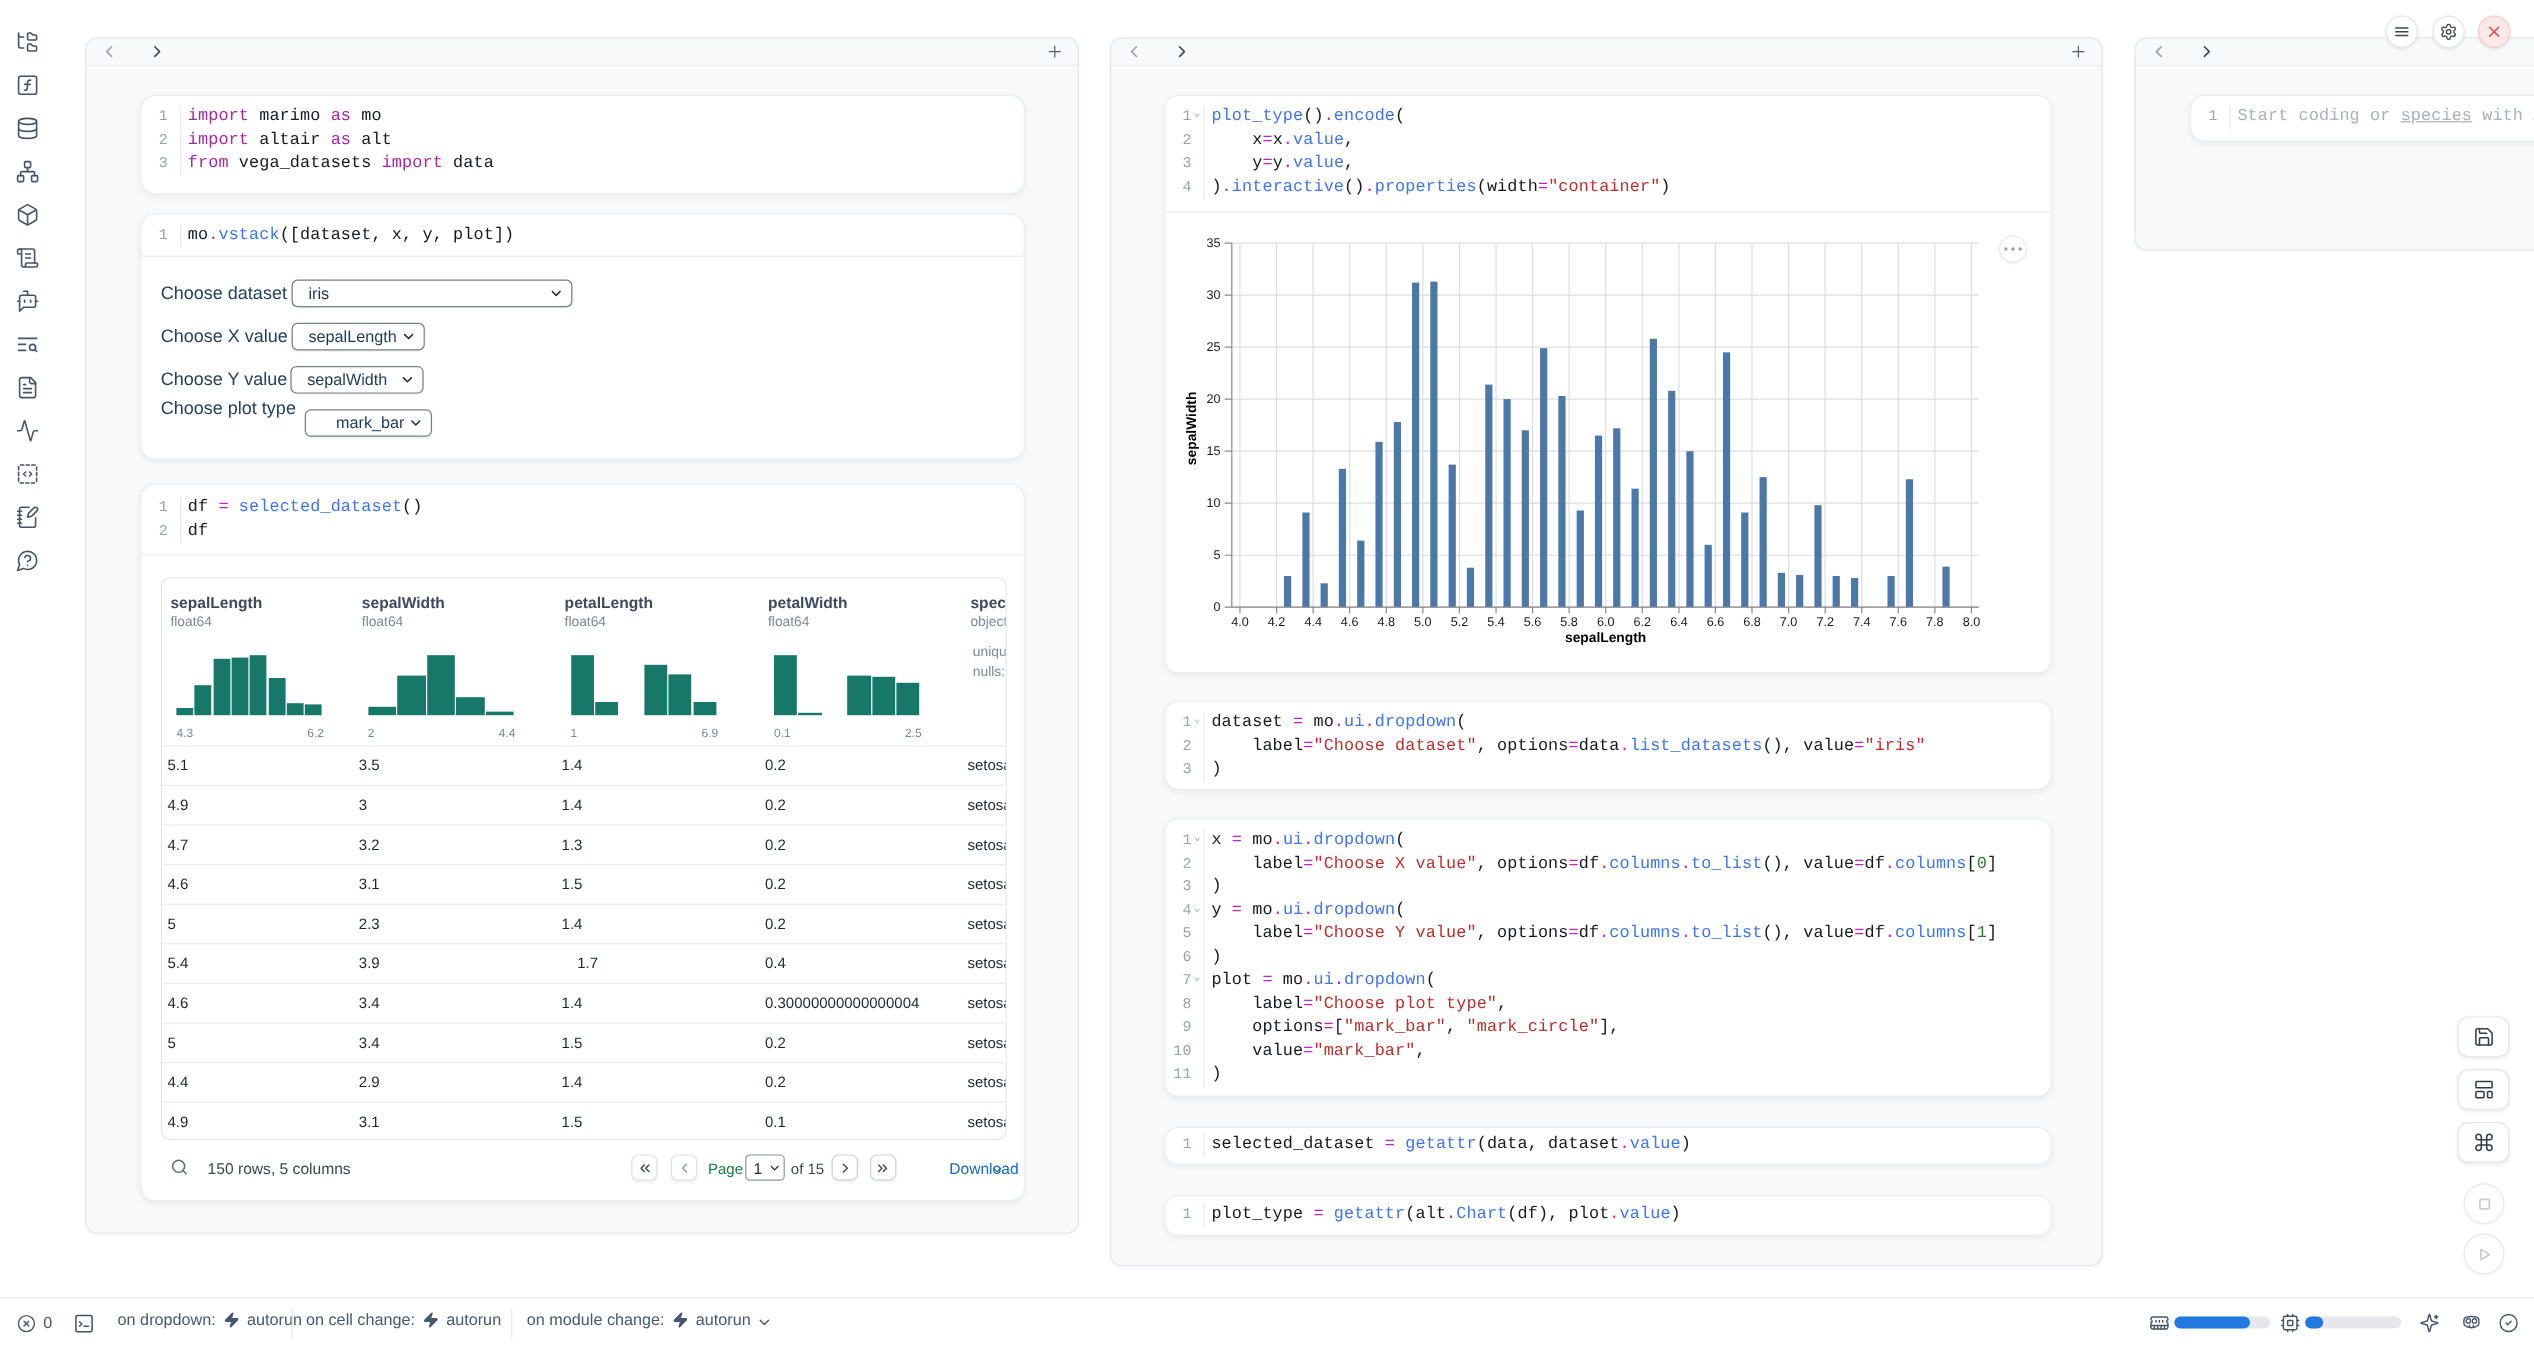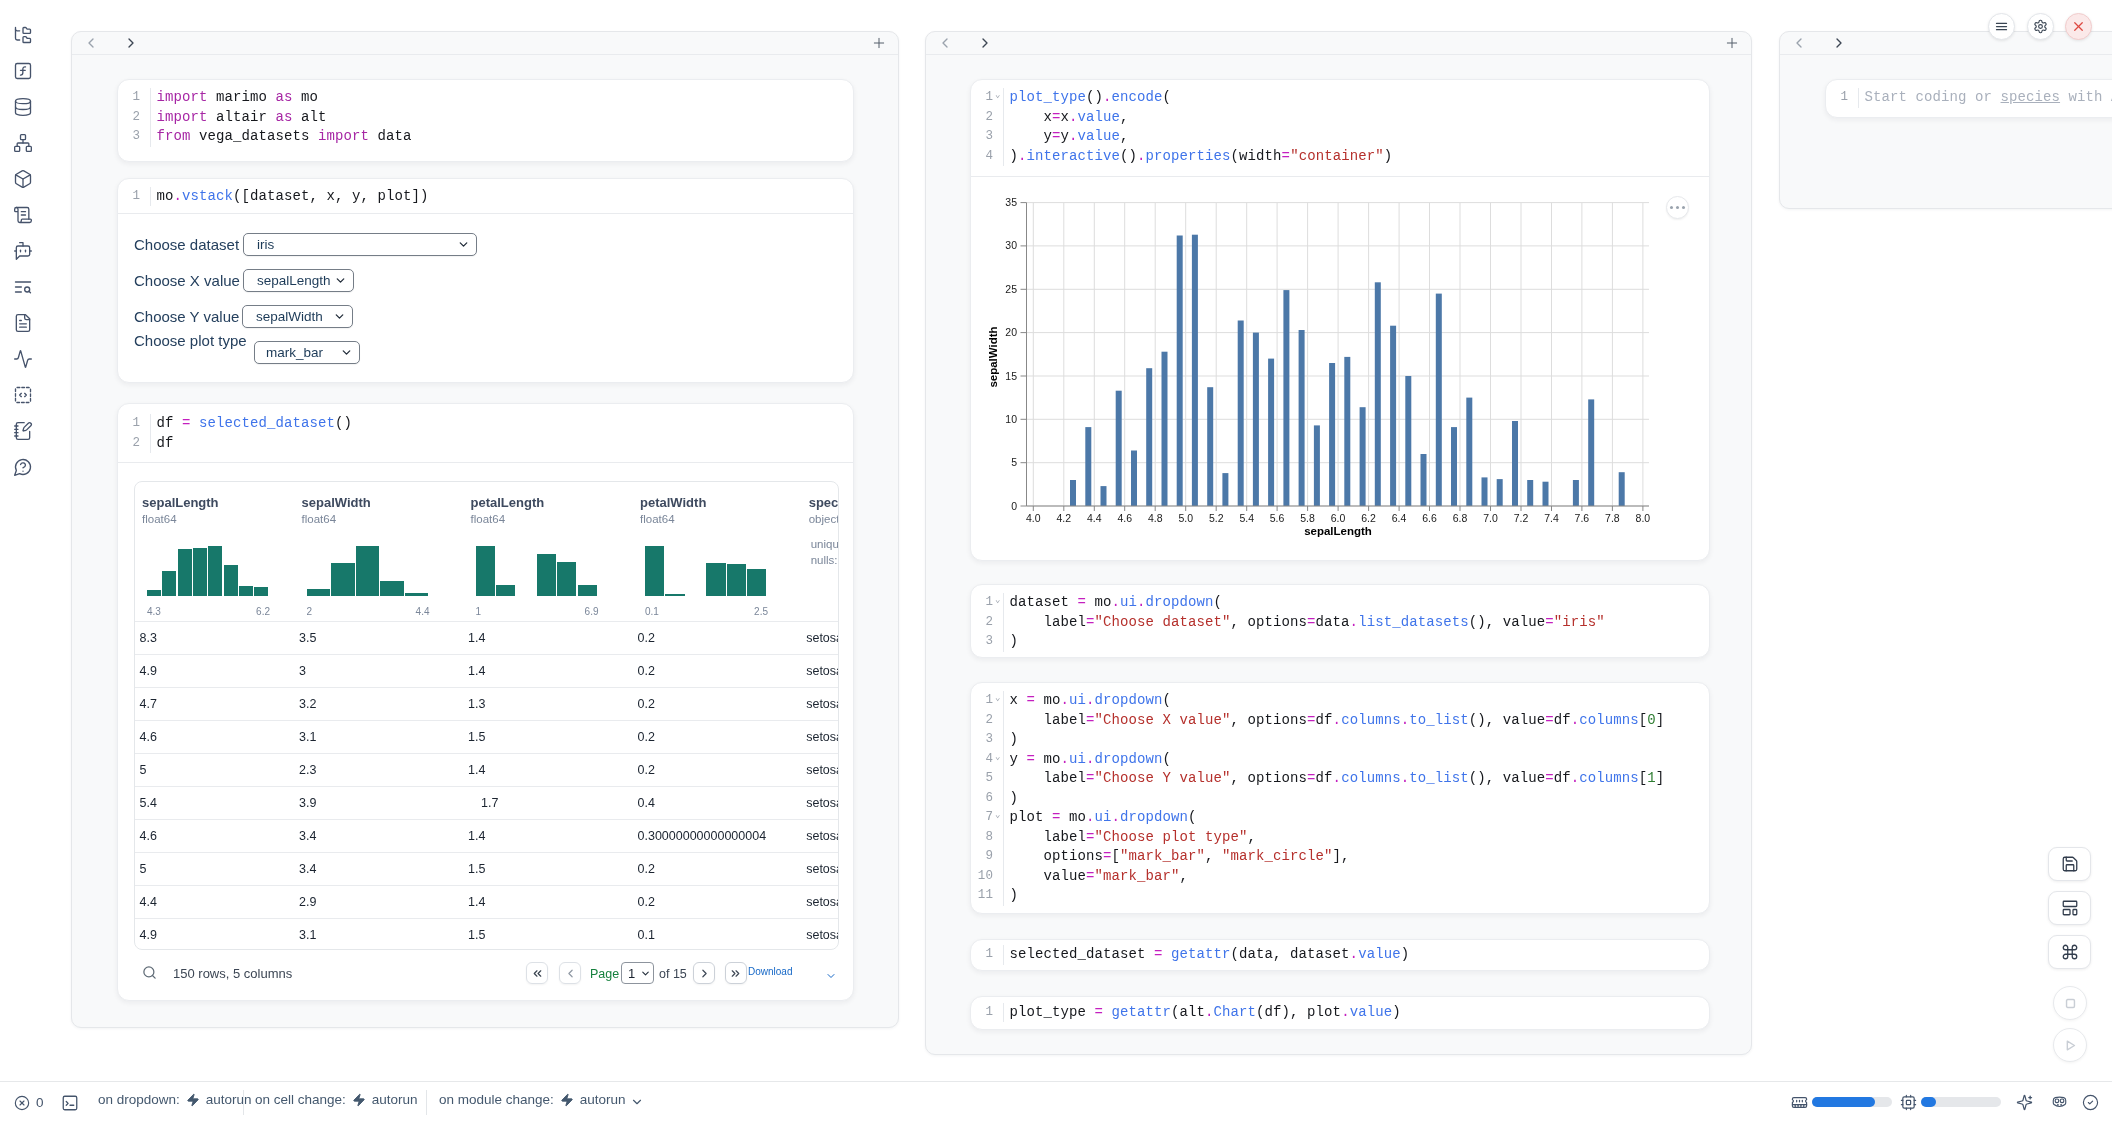--- a/index.html
+++ b/index.html
@@ -150,21 +150,21 @@
         </svg></span></div>
     <div class="abs lbl" style="left:16px;top:93.0px">Choose X value</div>
     <div class="sel" style="left:125px;top:90.0px;width:111px;padding-left:13px">sepalLength<span style="position:absolute;right:6px;top:4.5px"><svg width="13" height="13" viewBox="0 0 24 24" fill="none" stroke="#222d3a" stroke-width="2.4" stroke-linecap="round" stroke-linejoin="round">
           <path d="m6 9 6 6 6-6"></path>
         </svg></span></div>
     <div class="abs lbl" style="left:16px;top:129.0px">Choose Y value</div>
     <div class="sel" style="left:124px;top:126.0px;width:111px;padding-left:13px">sepalWidth<span style="position:absolute;right:6px;top:4.5px"><svg width="13" height="13" viewBox="0 0 24 24" fill="none" stroke="#222d3a" stroke-width="2.4" stroke-linecap="round" stroke-linejoin="round">
           <path d="m6 9 6 6 6-6"></path>
         </svg></span></div>
     <div class="abs lbl" style="left:16px;top:153px">Choose plot type</div>
-    <div class="sel" style="left:136px;top:162.0px;width:106px;padding-left:11px">mark_bar<span style="position:absolute;right:6px;top:4.5px"><svg width="13" height="13" viewBox="0 0 24 24" fill="none" stroke="#222d3a" stroke-width="2.4" stroke-linecap="round" stroke-linejoin="round">
+    <div class="sel" style="left:136px;top:162.0px;width:106px;padding-left:25px">mark_bar<span style="position:absolute;right:6px;top:4.5px"><svg width="13" height="13" viewBox="0 0 24 24" fill="none" stroke="#222d3a" stroke-width="2.4" stroke-linecap="round" stroke-linejoin="round">
           <path d="m6 9 6 6 6-6"></path>
         </svg></span></div>
   </div>
 <div class="cell" style="left:117px;top:403px;width:737px;height:598px">
 <div class="code" style="padding:10px 0 8px 0"><div class="cl"><span class="ln" style="width:22px">1</span><span class="foldbox"></span><span class="gsep"></span><span class="ct">df&nbsp;<span class="o">=</span>&nbsp;<span class="f">selected_dataset</span>()</span></div><div class="cl"><span class="ln" style="width:22px">2</span><span class="foldbox"></span><span class="gsep"></span><span class="ct">df</span></div></div>
     <div class="csep" style="top:58px"></div>
     <div style="position:absolute;left:16px;top:77px;width:705px;height:469px;border:1px solid #e4e7ea;border-radius:8px;overflow:hidden;background:#fff">
       <div class="abs" style="left:7px;top:13px;font-size:13px;font-weight:bold;color:#3e4a5f">sepalLength</div>
       <div class="abs" style="left:7px;top:31px;font-size:11.5px;color:#7a8699">float64</div>
       <div class="abs" style="left:12px;top:64px;width:123px;height:50px">
@@ -206,21 +206,21 @@
         <div style="position:absolute;left:61.2px;bottom:0;width:19.4px;height:33px;background:#17786a"></div>
         <div style="position:absolute;left:81.6px;bottom:0;width:19.4px;height:32px;background:#17786a"></div>
         <div style="position:absolute;left:102.0px;bottom:0;width:19.4px;height:27px;background:#17786a"></div>
       </div>
       <div class="abs" style="left:510px;top:124px;width:123px;font-size:10px;color:#7a8699">0.1<span style="float:right">2.5</span></div>
       <div class="abs" style="left:673.7px;top:13px;font-size:13px;font-weight:bold;color:#3e4a5f">species</div>
       <div class="abs" style="left:673.7px;top:31px;font-size:11.5px;color:#7a8699">object</div>
       <div class="abs" style="left:675.7px;top:56px;font-size:11.5px;color:#7a8699">unique:</div>
       <div class="abs" style="left:675.7px;top:72px;font-size:11.5px;color:#7a8699">nulls:</div>
       <div class="abs" style="left:0;top:139px;width:705px;height:33px;border-top:1px solid #e9ebee;font-size:12.5px;color:#1b2430">
-        <span class="abs" style="left:4.5px;top:8.5px">8.3</span>
+        <span class="abs" style="left:4.5px;top:8.5px">5.1</span>
         <span class="abs" style="left:164.0px;top:8.5px">3.5</span>
         <span class="abs" style="left:333.0px;top:8.5px">1.4</span>
         <span class="abs" style="left:502.5px;top:8.5px">0.2</span>
         <span class="abs" style="left:671.2px;top:8.5px">setosa</span>
       </div>
       <div class="abs" style="left:0;top:172px;width:705px;height:33px;border-top:1px solid #e9ebee;font-size:12.5px;color:#1b2430">
         <span class="abs" style="left:4.5px;top:8.5px">4.9</span>
         <span class="abs" style="left:164.0px;top:8.5px">3</span>
         <span class="abs" style="left:333.0px;top:8.5px">1.4</span>
         <span class="abs" style="left:502.5px;top:8.5px">0.2</span>
@@ -308,21 +308,21 @@
       <svg width="13" height="13" viewBox="0 0 24 24" fill="none" stroke="#3e4856" stroke-width="2.2" stroke-linecap="round" stroke-linejoin="round">
         <path d="m9 18 6-6-6-6"></path>
       </svg>
     </div>
     <div class="pgbtn" style="left:606.5px;top:558px;border:1px solid #ccd1d8;box-shadow:0 1px 2px rgba(0,0,0,.05)">
       <svg width="13" height="13" viewBox="0 0 24 24" fill="none" stroke="#3e4856" stroke-width="2.2" stroke-linecap="round" stroke-linejoin="round">
         <path d="m13 17 5-5-5-5"></path>
         <path d="m6 17 5-5-5-5"></path>
       </svg>
     </div>
-    <div class="abs" style="left:630px;top:562px;font-size:10px;color:#1668c7">Download</div>
+    <div class="abs" style="left:673px;top:562px;font-size:13px;color:#1668c7">Download</div>
     <div class="abs" style="left:707px;top:564px"><svg width="12" height="12" viewBox="0 0 24 24" fill="none" stroke="#1668c7" stroke-width="2" stroke-linecap="round" stroke-linejoin="round">
         <path d="m6 9 6 6 6-6"></path>
       </svg></div>
   </div>
 <div class="cell" style="left:970px;top:79px;width:740px;height:482px">
 <div class="code" style="padding:8px 0 6px 0"><div class="cl"><span class="ln" style="width:22px">1</span><span class="foldbox"><span class="fold">⌄</span></span><span class="gsep"></span><span class="ct"><span class="f">plot_type</span>()<span class="o">.</span><span class="f">encode</span>(</span></div><div class="cl"><span class="ln" style="width:22px">2</span><span class="foldbox"></span><span class="gsep"></span><span class="ct">&nbsp;&nbsp;&nbsp;&nbsp;x<span class="o">=</span>x<span class="o">.</span><span class="f">value</span>,</span></div><div class="cl"><span class="ln" style="width:22px">3</span><span class="foldbox"></span><span class="gsep"></span><span class="ct">&nbsp;&nbsp;&nbsp;&nbsp;y<span class="o">=</span>y<span class="o">.</span><span class="f">value</span>,</span></div><div class="cl"><span class="ln" style="width:22px">4</span><span class="foldbox"></span><span class="gsep"></span><span class="ct">)<span class="o">.</span><span class="f">interactive</span>()<span class="o">.</span><span class="f">properties</span>(width<span class="o">=</span><span class="s">"container"</span>)</span></div></div>
     <div class="csep" style="top:96px"></div>
     <svg width="740" height="386" viewBox="0 0 740 386" style="position:absolute;left:0;top:96px">
       <line x1="62.3" y1="26.6" x2="62.3" y2="330.0" stroke="#ddd" stroke-width="1"></line>
       <line x1="92.8" y1="26.6" x2="92.8" y2="330.0" stroke="#ddd" stroke-width="1"></line>

